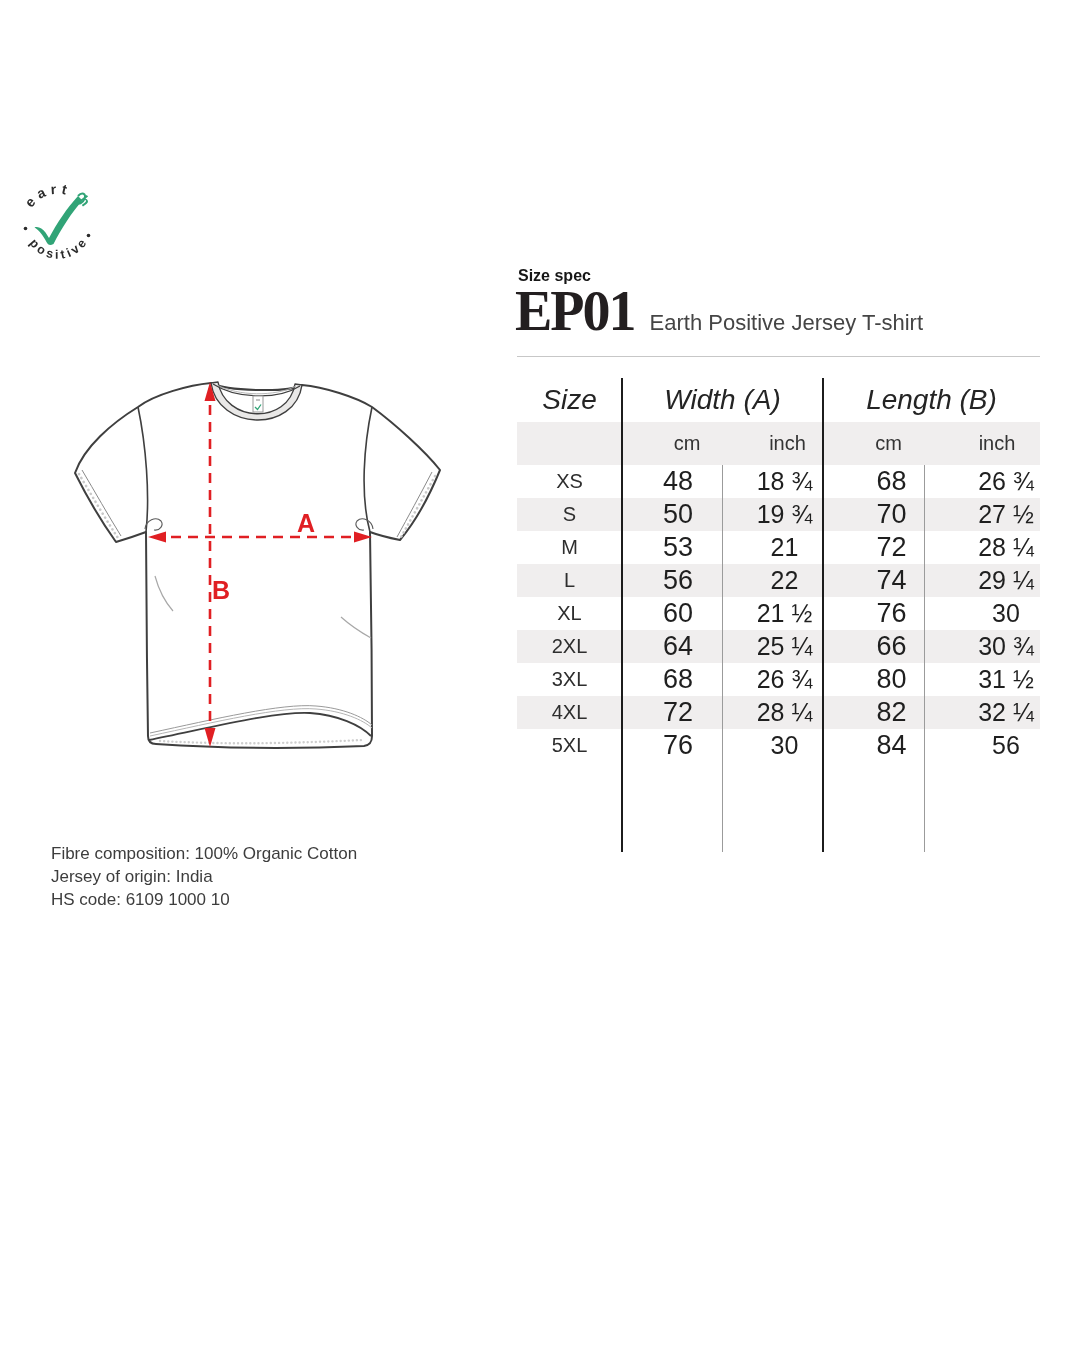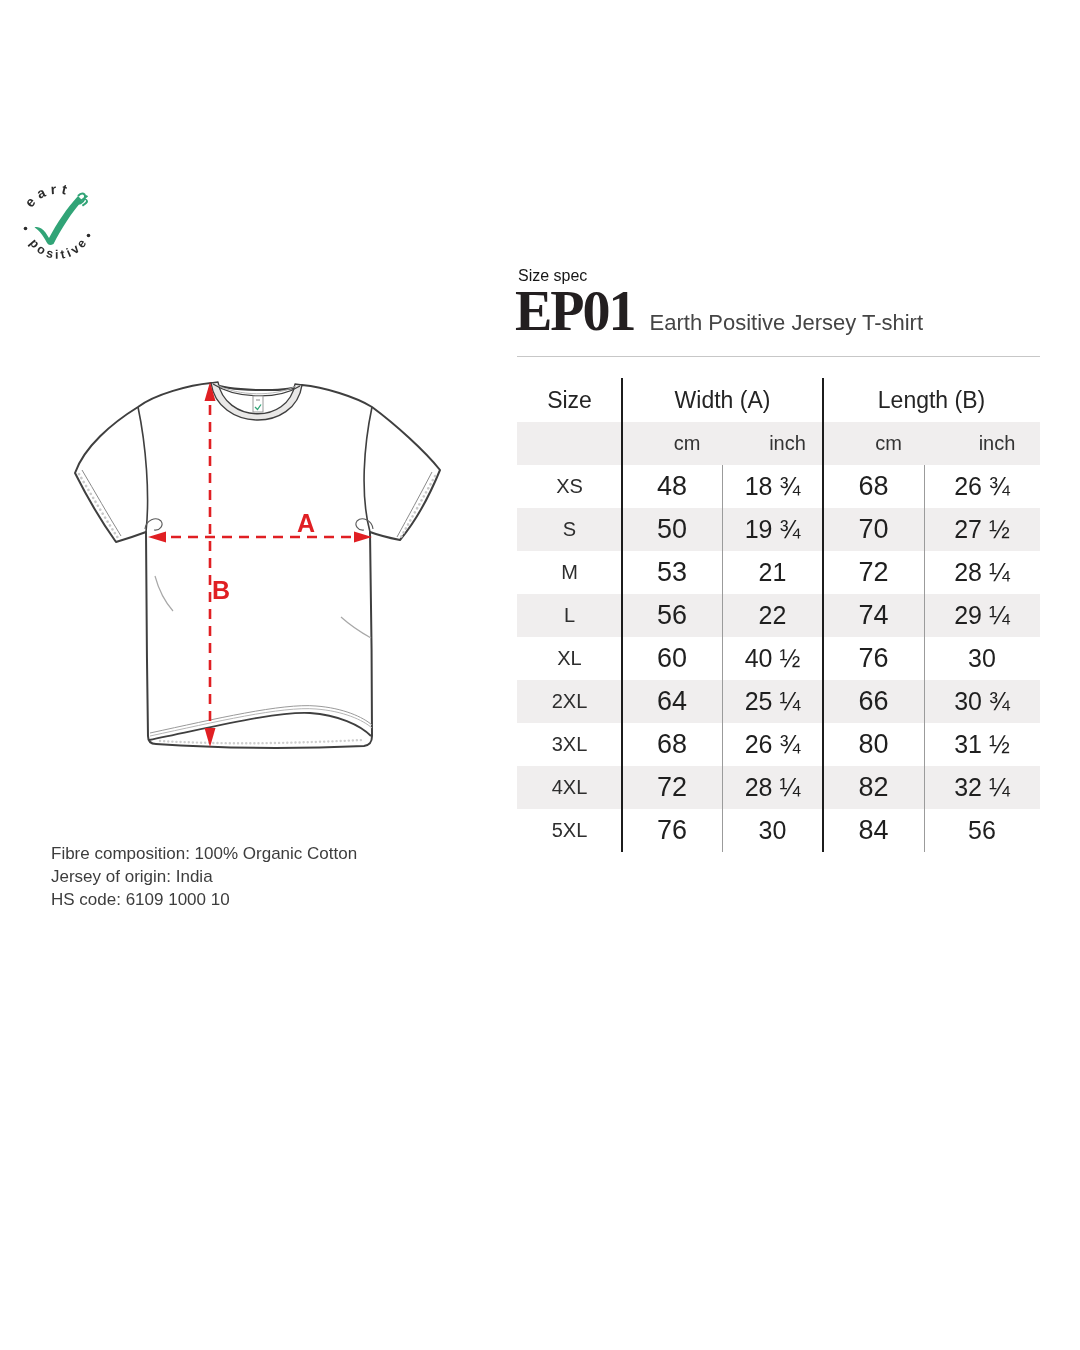--- a/index.html
+++ b/index.html
@@ -5,34 +5,34 @@
   html,body{margin:0;padding:0;background:#ffffff;}
   .page{position:relative;width:1080px;height:1350px;background:#ffffff;overflow:hidden;
         font-family:"Liberation Sans",sans-serif;}
 
   
   .logo{position:absolute;left:16px;top:180px;}
   .logo-arc-text{font-family:"Liberation Sans",sans-serif;font-weight:700;font-size:14px;letter-spacing:4.5px;fill:#2b2b2b;}
   .logo-arc-text-bottom{font-family:"Liberation Sans",sans-serif;font-weight:700;font-size:12.5px;letter-spacing:3px;fill:#2b2b2b;}
 
   
-  .eyebrow{position:absolute;left:518px;top:267px;font-size:16px;font-weight:400;color:#161616;}
+  .eyebrow{position:absolute;left:518px;top:267px;font-size:16px;font-weight:700;color:#161616;}
   .code-row{position:absolute;left:515px;top:283px;display:flex;align-items:baseline;}
   .pcode{font-size:56px;font-weight:700;letter-spacing:-2px;color:#231f20;line-height:1;font-family:Liberation Serif, serif;}
   .pname{font-size:22px;color:#454545;margin-left:15px;margin-top:16px;}
   .title-rule{position:absolute;left:517px;top:356px;width:523px;height:1px;background:#c7c7c7;}
 
   
   .spec-table{position:absolute;left:517px;top:378px;width:523px;color:#2a2a2a;}
   .thead{display:grid;grid-template-columns:105px 201px 217px;height:44px;}
   .tsub{display:grid;grid-template-columns:105px 100px 101px 101px 116px;height:43px;background:#f0eeee;}
-  .trow{display:grid;grid-template-columns:105px 100px 101px 101px 116px;height:43px;}
+  .trow{display:grid;grid-template-columns:105px 100px 101px 101px 116px;height:33px;gap:6px;}
   .trow.striped{background:#f0eeee;}
   .cell{display:flex;align-items:center;justify-content:center;}
-  .hcell{font-size:23px;color:#242424;}
+  .hcell{font-size:28px;color:#242424;font-style:italic;}
   .ucell{font-size:20px;color:#343434;margin-left:30px;}
   .szc{font-size:20px;color:#2e2e2e;}
   .cmc{font-size:27px;color:#1f1f1f;}
   .inc{font-size:25px;color:#1f1f1f;}
   .vl{position:absolute;top:0;width:2px;height:474px;background:#1c1c1c;}
   .vl.v1{left:104px}.vl.v2{left:305px}
   .vt{position:absolute;top:87px;width:1px;height:387px;background:#9b9b9b;}
   .vt.t1{left:205px}.vt.t2{left:407px}
 
   
@@ -163,21 +163,21 @@
       <div class="cell szc">L</div>
       <div class="cell cmc">56</div>
       <div class="cell inc">22</div>
       <div class="cell cmc">74</div>
       <div class="cell inc">29 ¼</div>
     </div>
 
     <div class="trow">
       <div class="cell szc">XL</div>
       <div class="cell cmc">60</div>
-      <div class="cell inc">40 ½</div>
+      <div class="cell inc">21 ½</div>
       <div class="cell cmc">76</div>
       <div class="cell inc">30</div>
     </div>
 
     <div class="trow striped">
       <div class="cell szc">2XL</div>
       <div class="cell cmc">64</div>
       <div class="cell inc">25 ¼</div>
       <div class="cell cmc">66</div>
       <div class="cell inc">30 ¾</div>

